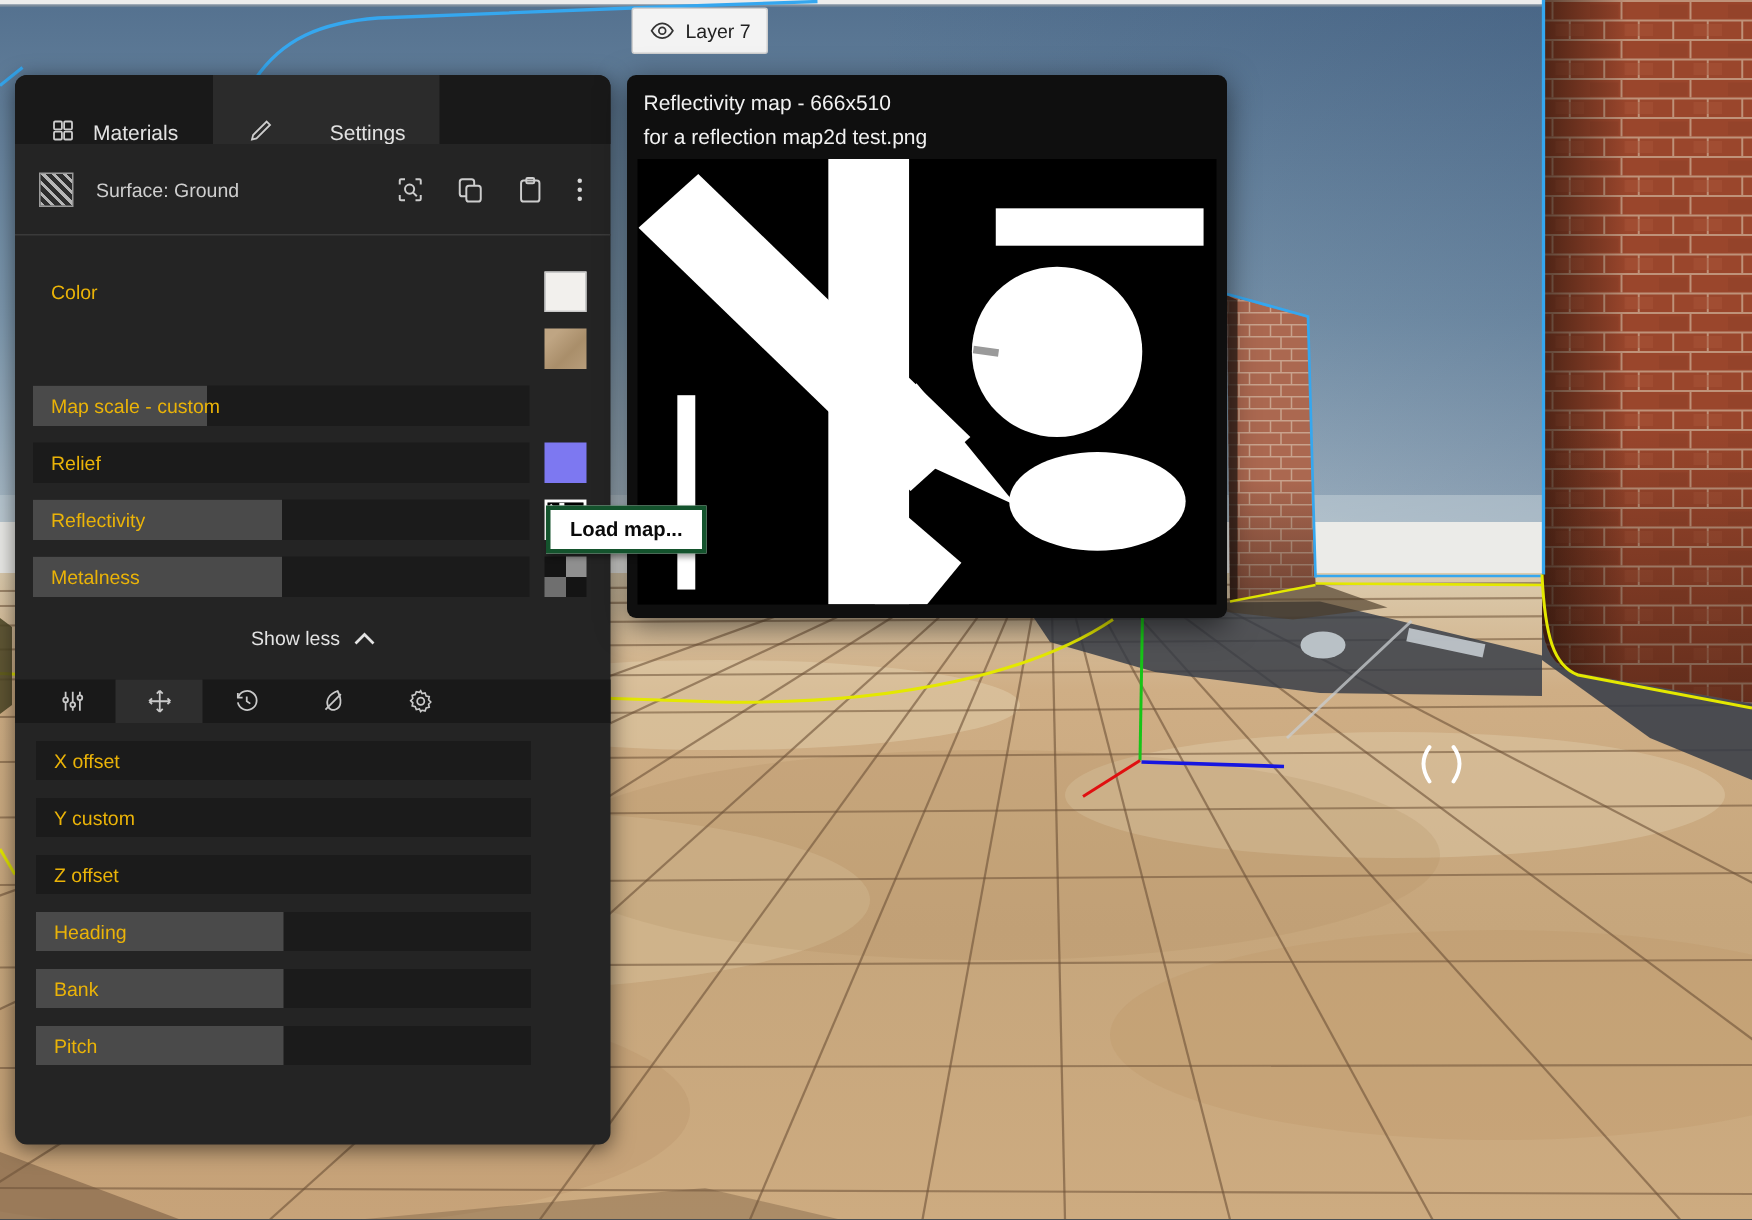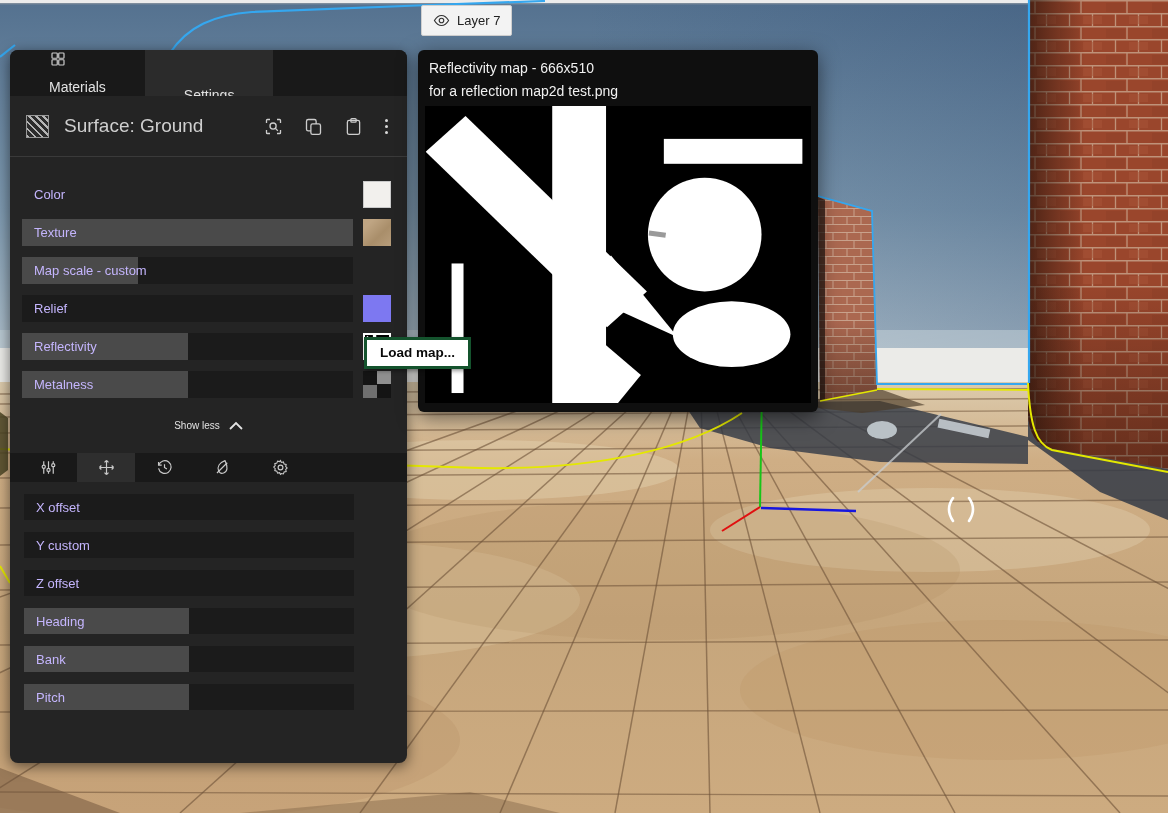--- a/index.html
+++ b/index.html
@@ -12,52 +12,52 @@
     display:flex;align-items:center;gap:7px;padding:0 11px;
     background:#f3f3f3;border:1px solid #cfcfcf;border-radius:2px;
     font-size:13px;color:#222;cursor:pointer;}
   .layer-btn svg{width:17px;height:17px;stroke:#333;fill:none;stroke-width:1.6;}
 
   
   .panel{position:absolute;left:10px;top:50px;width:397px;height:713px;z-index:10;
     background:#242424;border-radius:8px;box-shadow:0 3px 14px rgba(0,0,0,.55);
     color:#dcdcdc;}
   .tabbar{height:46px;background:#191919;border-radius:8px 8px 0 0;display:flex;overflow:hidden;}
-  .tab{display:flex;align-items:flex-start;gap:11px;padding:0 39px;font-size:14px;color:#e2e2e2;cursor:pointer;flex-direction:column;}
+  .tab{display:flex;align-items:flex-end;gap:11px;padding:0 23px;font-size:14px;color:#e2e2e2;cursor:pointer;}
   .tab.selected{background:#2b2b2b;gap:37px;}
   .tab svg{width:18px;height:18px;stroke:#cdcdcd;fill:none;stroke-width:1.6;}
 
   .surface{height:61px;display:flex;align-items:center;gap:15px;padding:0 16px;
-    font-size:19px;color:#cfcfcf;border-bottom:1px solid #3a3a3a;box-sizing:border-box;}
+    font-size:13px;color:#cfcfcf;border-bottom:1px solid #3a3a3a;box-sizing:border-box;}
   .hatch{width:21px;height:21px;flex:0 0 auto;border:1px solid #9a9a9a;
     background:repeating-linear-gradient(45deg,#b5b5b5 0 2px,#2c2c2c 2px 5px);}
   .hdr-icons{margin-left:auto;display:flex;align-items:center;gap:15px;}
   .icon-btn{background:none;border:none;padding:2px;cursor:pointer;display:flex;}
   .icon-btn svg{width:21px;height:21px;stroke:#cdcdcd;fill:none;stroke-width:1.5;}
 
   .mat-rows{padding:24px 0 0 12px;position:relative;}
   .prow{position:relative;height:27px;margin-bottom:11px;}
   .bar{position:relative;width:331px;height:27px;background:#1b1b1b;display:flex;align-items:center;overflow:hidden;cursor:pointer;}
   .bar.none{background:transparent;}
   .bar .fill{position:absolute;left:0;top:0;bottom:0;background:#4a4a4a;}
-  .bar .lbl{position:relative;z-index:1;padding-left:12px;font-size:13px;color:#c4b5fd;}
+  .bar .lbl{position:relative;z-index:1;padding-left:12px;font-size:13px;color:#eab308;}
   .swatch{position:absolute;left:341px;top:0;width:28px;height:27px;box-sizing:border-box;cursor:pointer;}
   .sw-white{background:#f2f0ed;border:1px solid #c9c9c9;}
   .sw-texture{background:linear-gradient(135deg,#bfa583 20%,#a98e6a 60%,#b79d7b);}
   .sw-relief{background:#7d78f1;}
   .sw-rough{background:linear-gradient(#b7b7b7,#7d7d7d);}
   .sw-map{border:2px solid #fff;background:#000;}
   .sw-map svg{display:block;width:24px;height:23px;}
   .sw-checker{background:conic-gradient(#8f8f8f 0 25%,#141414 25% 50%,#6f6f6f 50% 75%,#141414 75%);}
   .kebab{position:absolute;left:376px;top:3px;width:10px;height:21px;display:flex;flex-direction:column;
     align-items:center;justify-content:center;gap:3px;background:none;border:none;cursor:pointer;padding:0;}
   .kebab i{width:3px;height:3px;border-radius:50%;background:#d8d8d8;}
 
   .showless{height:30px;margin-top:12px;display:flex;align-items:center;justify-content:center;gap:9px;
-    font-size:10px;color:#e3e3e3;background:none;border:none;width:100%;cursor:pointer;}
+    font-size:13px;color:#e3e3e3;background:none;border:none;width:100%;cursor:pointer;}
   .showless svg{width:14px;height:9px;stroke:#e3e3e3;fill:none;stroke-width:1.8;}
 
   .tool-tabs{margin-top:13px;height:29px;background:#191919;display:flex;padding-left:9px;}
   .ttab{width:58px;display:flex;align-items:center;justify-content:center;background:none;border:none;cursor:pointer;}
   .ttab.selected{background:#2e2e2e;}
   .ttab svg{width:19px;height:19px;stroke:#c9c9c9;fill:none;stroke-width:1.5;}
 
   .tf-rows{padding:12px 0 0 14px;}
   .tf-rows .bar{width:330px;height:26px;}
   .tf-rows .prow{height:26px;margin-bottom:12px;}
@@ -293,24 +293,20 @@
     </div>
 
     <div class="mat-rows">
       <div class="prow">
         <div class="bar none">
           <span class="lbl">Color</span>
         </div>
         <span class="swatch sw-white"></span>
       </div>
       <div class="prow">
-        <div class="bar">
-          <span class="fill" style="width:100%"></span>
-          <span class="lbl">Texture</span>
-        </div>
         <span class="swatch sw-texture"></span>
       </div>
       <div class="prow">
         <div class="bar">
           <span class="fill" style="width:35%"></span>
           <span class="lbl">Map scale - custom</span>
         </div>
       </div>
       <div class="prow">
         <div class="bar">

